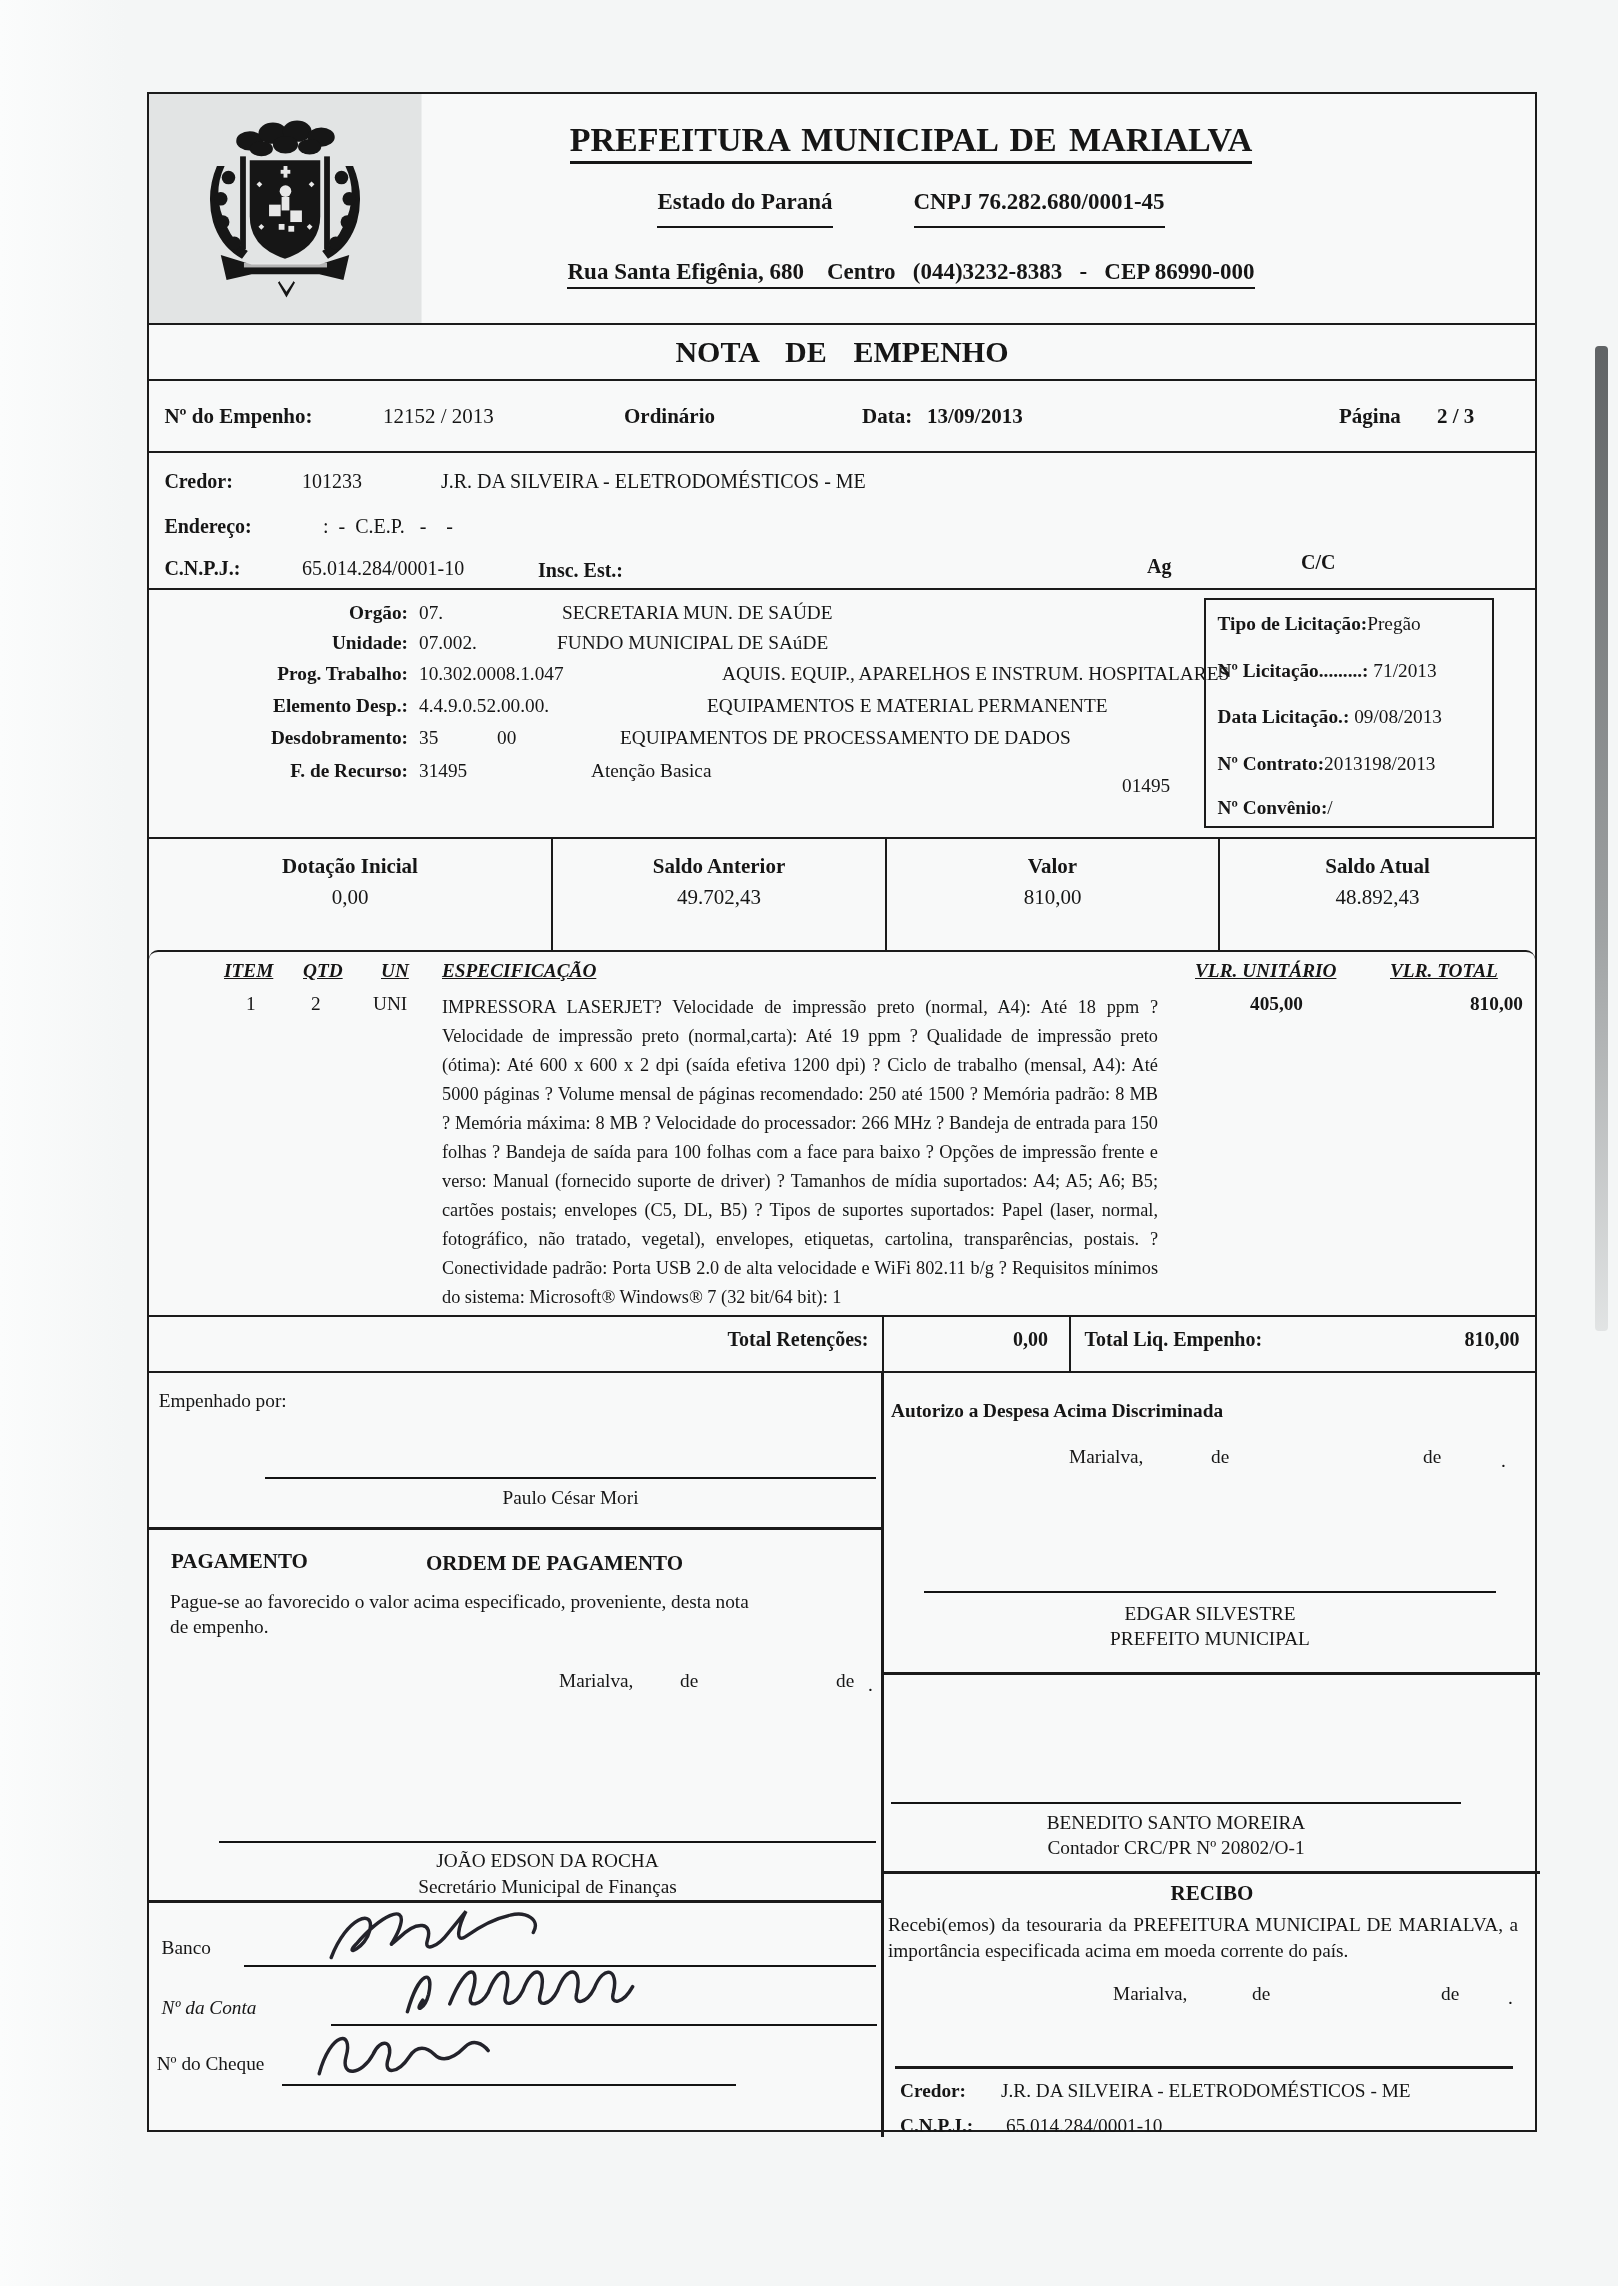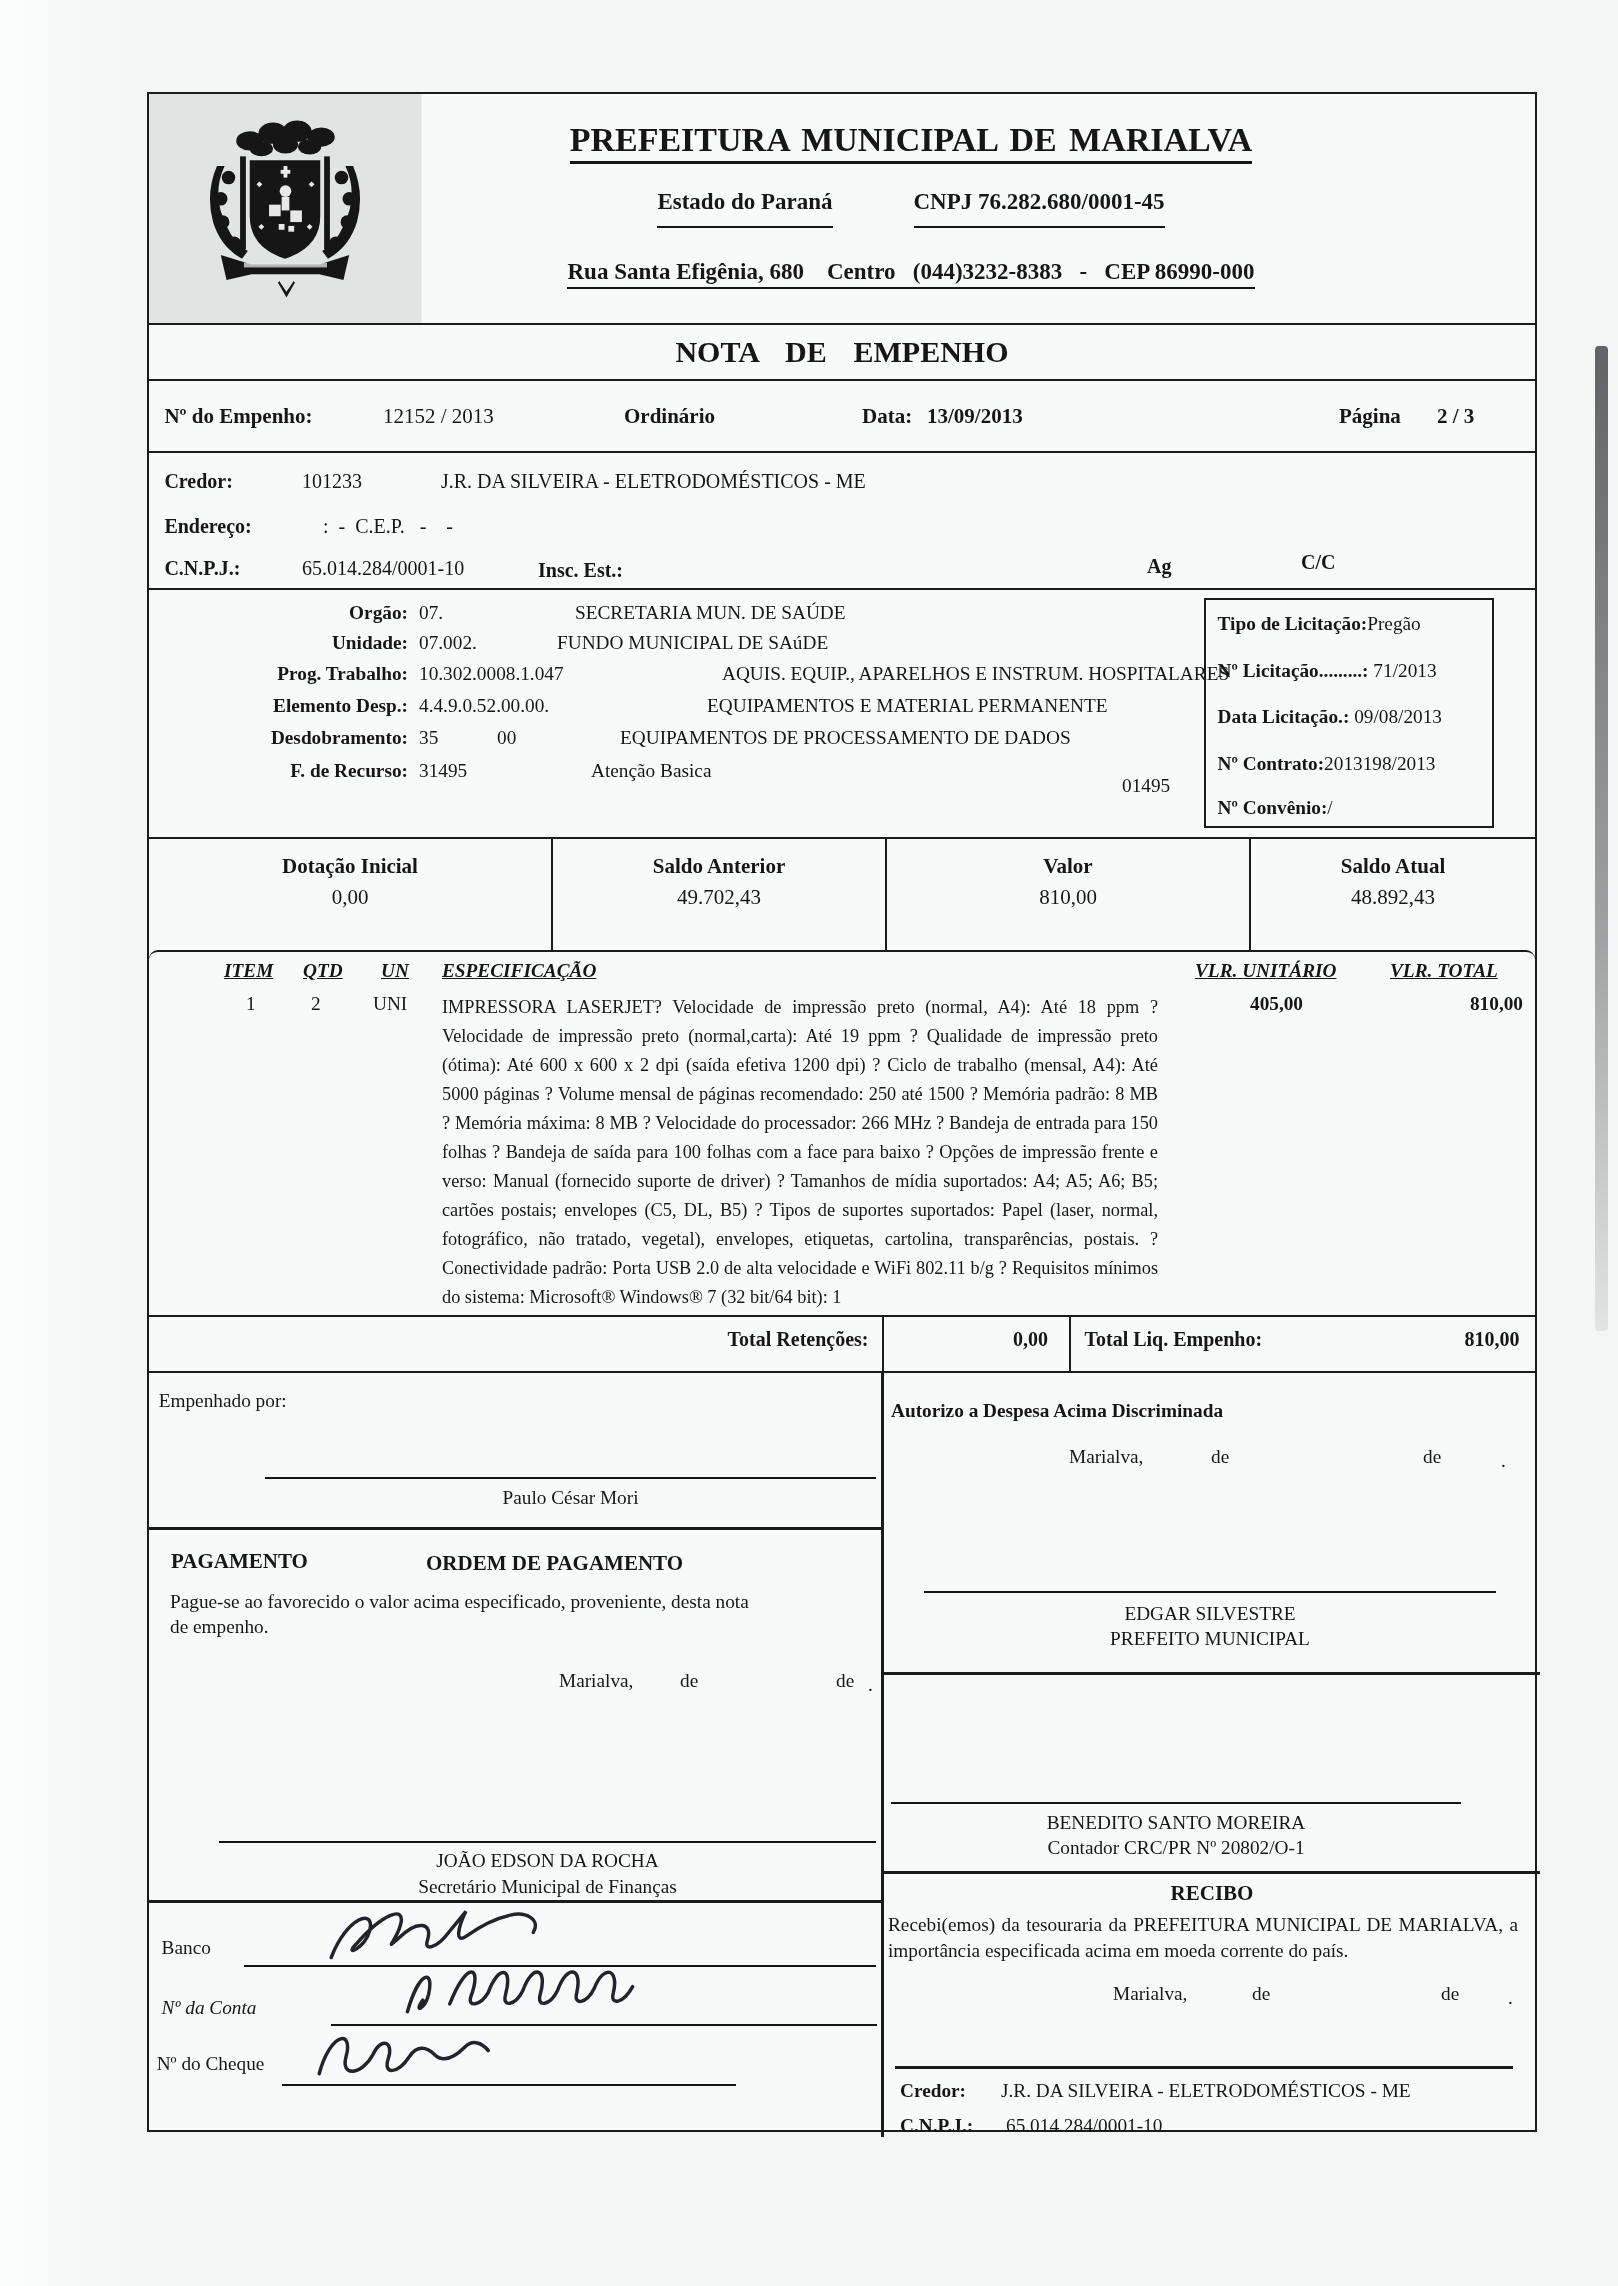--- a/index.html
+++ b/index.html
@@ -153,21 +153,21 @@
     <span class="abs" style="left:153px;top:104px;">65.014.284/0001-10</span>
     <span class="abs b" style="left:389px;top:106px;">Insc. Est.:</span>
     <span class="abs b" style="left:998px;top:102px;">Ag</span>
     <span class="abs b" style="left:1152px;top:98px;">C/C</span>
   </div>
 
   <div class="sec orgao">
     <div class="orow" style="top:11.6px;">
       <span class="olabel">Orgão:</span>
       <span class="abs" style="left:270px;">07.</span>
-      <span class="abs" style="left:426px;">SECRETARIA MUN. DE SAÚDE</span>
+      <span class="abs" style="left:413px;">SECRETARIA MUN. DE SAÚDE</span>
     </div>
     <div class="orow" style="top:42px;">
       <span class="olabel">Unidade:</span>
       <span class="abs" style="left:270px;">07.002.</span>
       <span class="abs" style="left:408px;">FUNDO MUNICIPAL DE SAúDE</span>
     </div>
     <div class="orow" style="top:73px;">
       <span class="olabel">Prog. Trabalho:</span>
       <span class="abs" style="left:270px;">10.302.0008.1.047</span>
       <span class="abs" style="left:573px;">AQUIS. EQUIP., APARELHOS E INSTRUM. HOSPITALARES</span>
@@ -200,21 +200,21 @@
 
   <div class="sec saldos">
     <div class="scell" style="width:404px;">
       <div class="lab">Dotação Inicial</div>
       <div class="val">0,00</div>
     </div>
     <div class="scell" style="width:334px;">
       <div class="lab">Saldo Anterior</div>
       <div class="val">49.702,43</div>
     </div>
-    <div class="scell" style="width:364px;">
+    <div class="scell" style="width:333px;">
       <div class="lab">Valor</div>
       <div class="val">810,00</div>
     </div>
     <div class="scell" style="flex:1;">
       <div class="lab">Saldo Atual</div>
       <div class="val">48.892,43</div>
     </div>
   </div>
 
   <div class="sec itens">

